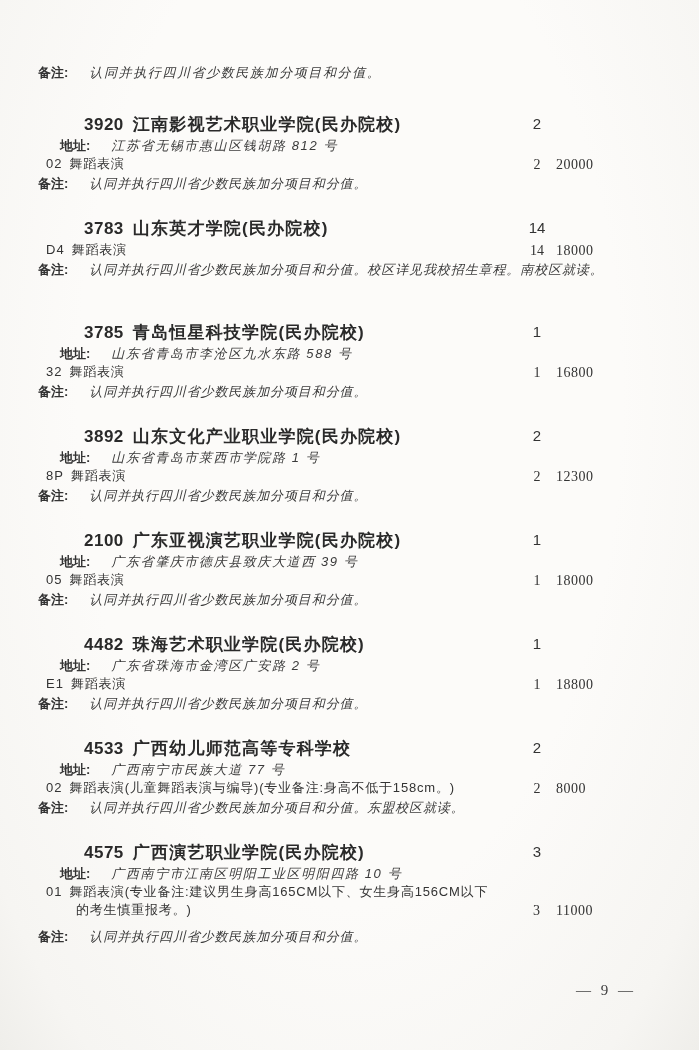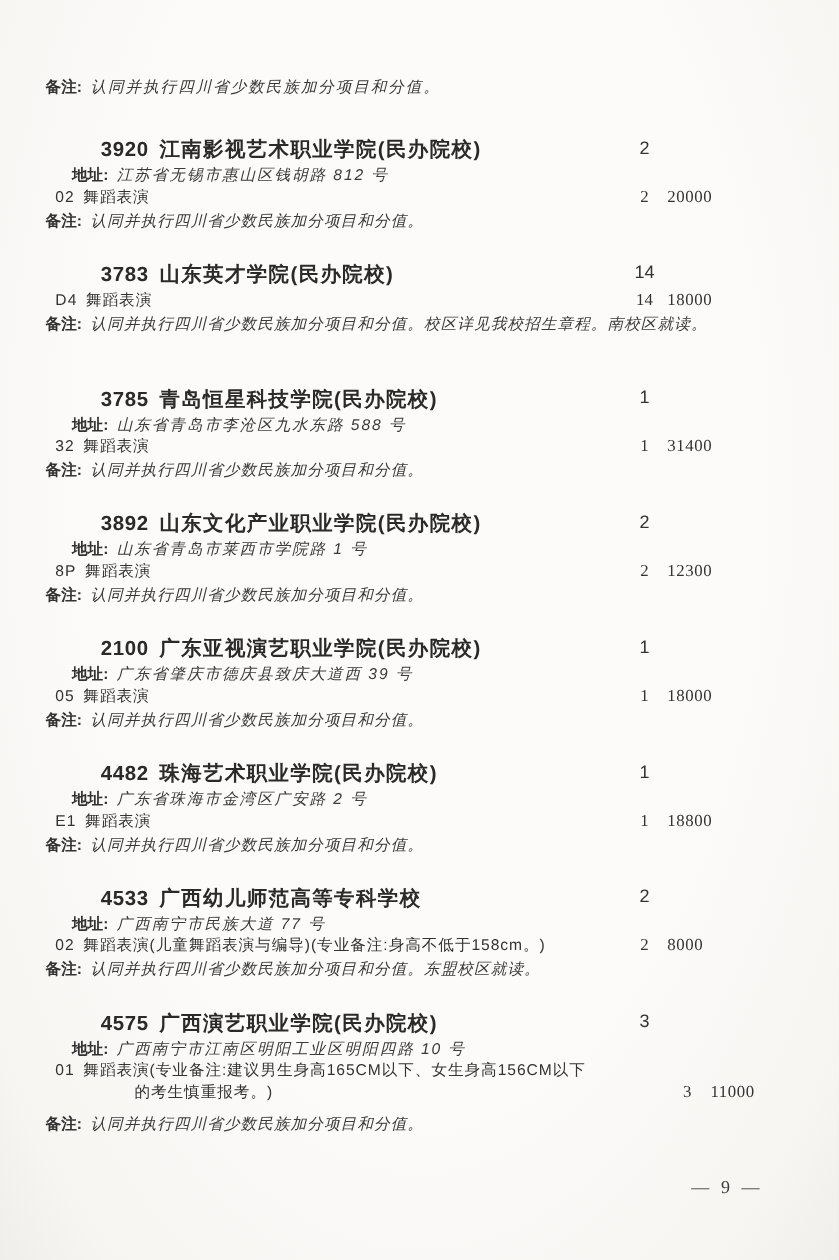--- a/index.html
+++ b/index.html
@@ -31,40 +31,40 @@
   .t-row .code{display:inline-block;margin-right:9px;letter-spacing:0.5px;margin-left:46px;}
   .t-row .total{
     position:absolute;left:522px;top:2px;width:30px;text-align:center;
     font-weight:normal;font-size:15px;letter-spacing:0;
     font-family:"Liberation Sans","DejaVu Sans",sans-serif;color:#333;
   }
   .a-row{
     position:relative;height:18px;padding-left:60px;
     font-size:13px;line-height:17px;white-space:nowrap;
   }
-  .lbl{font-weight:bold;font-style:normal;margin-right:7px;color:#333;}
+  .lbl{font-weight:bold;font-style:normal;margin-right:21px;color:#333;}
   .kai{font-style:italic;letter-spacing:1.6px;color:#3a3a3a;}
   .p-row{
     position:relative;min-height:18px;padding-left:46px;
     font-size:13px;line-height:17px;color:#333;white-space:nowrap;
   }
   .p-row .pcode{display:inline-block;margin-right:7px;letter-spacing:1px;}
   .p-row .pname{letter-spacing:0.8px;}
   .pquota{
     position:absolute;left:522px;top:1px;width:30px;text-align:center;
     font-family:"Liberation Serif","DejaVu Serif",serif;font-size:14px;color:#333;
   }
   .ptuition{
     position:absolute;left:556px;top:1px;
     font-family:"Liberation Serif","DejaVu Serif",serif;font-size:14px;color:#333;
     letter-spacing:0.5px;
   }
   .p-line2{
     position:relative;height:18px;padding-left:76px;
-    font-size:13px;line-height:17px;color:#333;white-space:nowrap;letter-spacing:0.8px;margin-left:36px;
+    font-size:13px;line-height:17px;color:#333;white-space:nowrap;letter-spacing:0.8px;
   }
   .n-row{
     position:relative;margin-top:2px;padding-left:38px;
     font-size:13px;line-height:17px;white-space:nowrap;
   }
   .n-row .kai{letter-spacing:0.9px;}
   .e8 .n-row{margin-top:9px;}
   .page-num{
     position:absolute;left:576px;top:982px;
     font-family:"Liberation Serif","DejaVu Serif",serif;
@@ -117,21 +117,21 @@
     <div class="t-row">
       <span class="code">3785</span><span>青岛恒星科技学院(民办院校)</span>
       <span class="total">1</span>
     </div>
     <div class="a-row">
       <span class="lbl">地址:</span><span class="kai">山东省青岛市李沧区九水东路 588 号</span>
     </div>
     <div class="p-row">
       <span class="pcode">32</span><span class="pname">舞蹈表演</span>
       <span class="pquota">1</span>
-      <span class="ptuition">31400</span>
+      <span class="ptuition">16800</span>
     </div>
     <div class="n-row">
       <span class="lbl">备注:</span><span class="kai">认同并执行四川省少数民族加分项目和分值。</span>
     </div>
   </div>
 
   <div class="entry e4">
     <div class="t-row">
       <span class="code">3892</span><span>山东文化产业职业学院(民办院校)</span>
       <span class="total">2</span>

